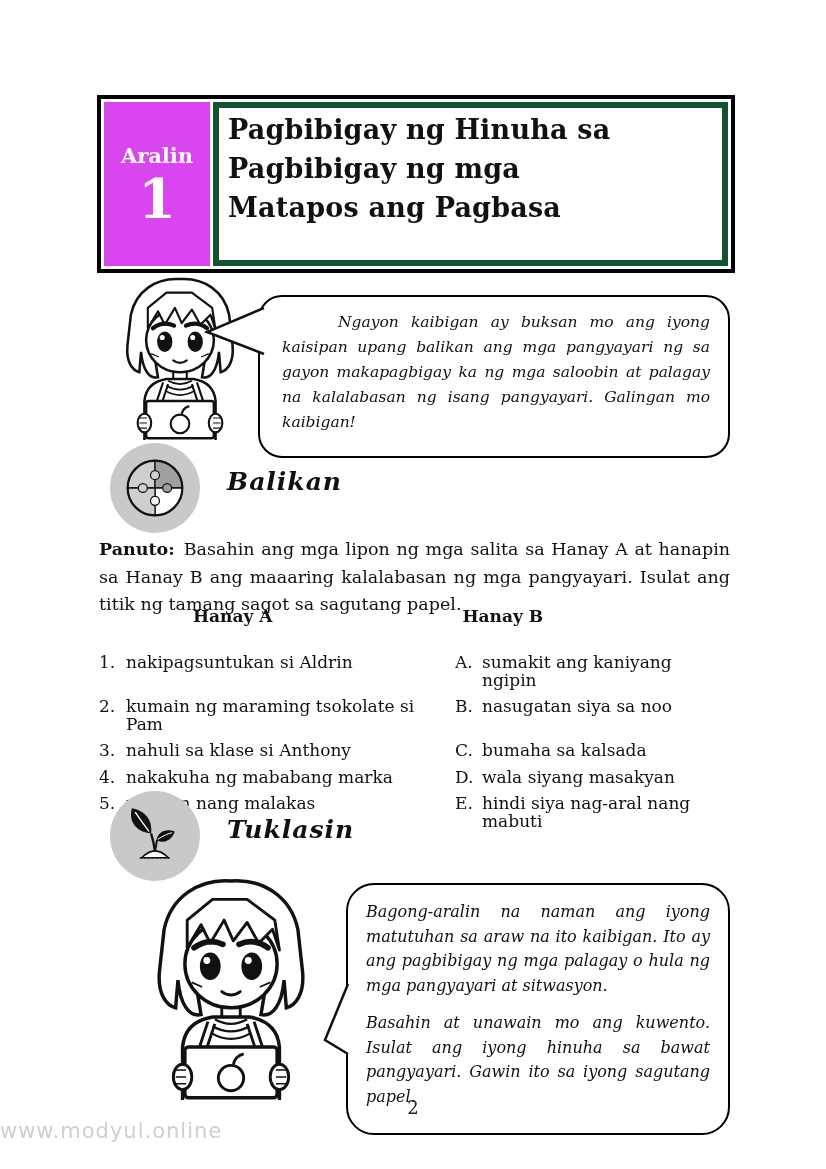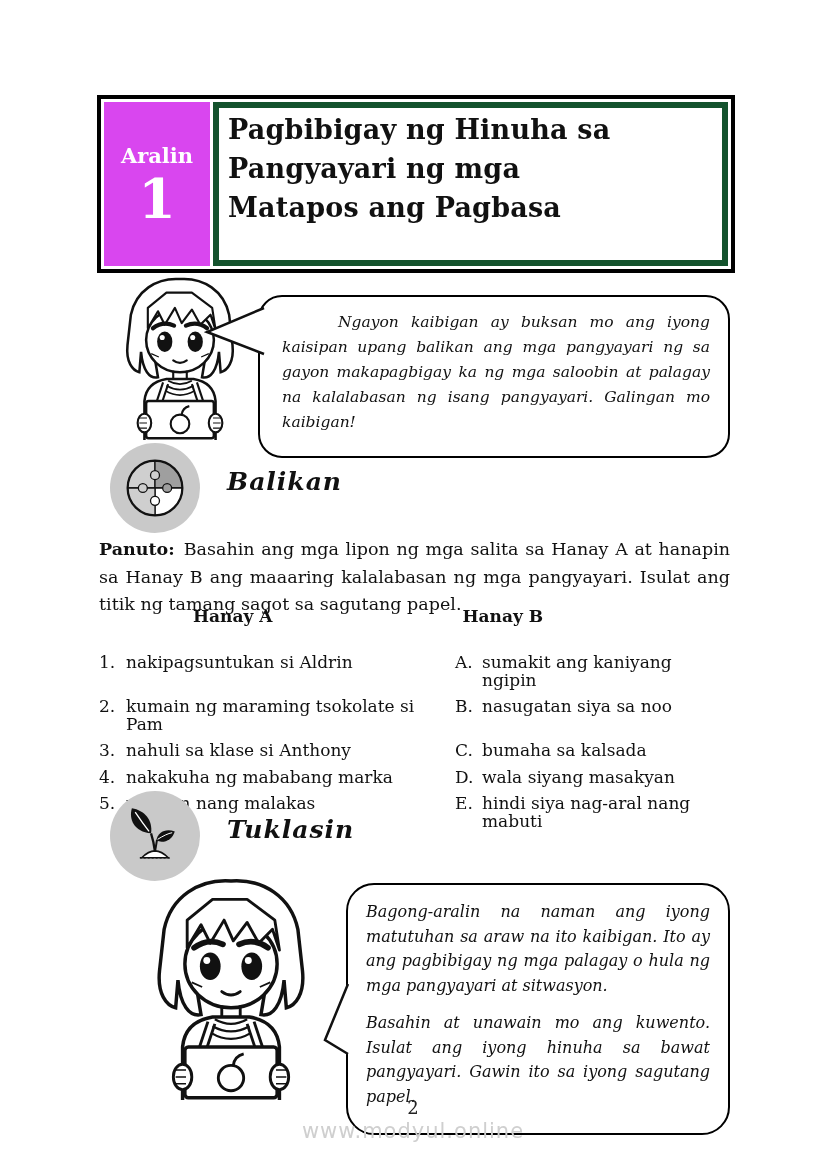--- a/index.html
+++ b/index.html
@@ -65,21 +65,21 @@
   .hdr-a { width:270px; text-align:center; }
   .hdr-b { width:270px; margin-left:96px; }
   .match-row { display:flex; margin-bottom:9px; line-height:17.5px; }
   .cell-a { width:356px; display:flex; flex:none; }
   .cell-b { display:flex; }
   .marker { width:27px; flex:none; }
 
   
   .page-number { position:absolute; top:1097px; left:0; width:100%; text-align:center;
                  font-size:18px; color:#222; }
-  .site-url { position:absolute; top:1119px; left:0; width:100%; text-align:center;
+  .site-url { position:absolute; top:1119px; left:0; width:100%; 
               font-size:21px; letter-spacing:1px; color:#cfcfcf;
               font-family:"DejaVu Sans", sans-serif; }
   .defs { position:absolute; width:0; height:0; overflow:hidden; }
 </style>
 </head>
 <body>
 
 <svg class="defs" aria-hidden="true">
   <defs>
     <symbol id="boy" viewBox="0 0 200 196">
@@ -138,21 +138,21 @@
 
 <div class="page">
 
   <div class="lesson-header">
     <div class="lesson-box">
       <div class="lesson-label">Aralin</div>
       <div class="lesson-number">1</div>
     </div>
     <div class="lesson-title">
       <div>Pagbibigay ng Hinuha sa</div>
-      <div>Pangyayari ng mga</div>
+      <div>Pagbibigay ng mga</div>
       <div>Matapos ang Pagbasa</div>
     </div>
   </div>
 
   <svg class="char char1" viewBox="0 0 200 196">
       <use href="#boy"></use>
     </svg>
   <div class="bubble bubble1">
     <div class="indent">Ngayon kaibigan ay buksan mo ang iyong kaisipan upang balikan ang mga pangyayari ng sa gayon makapagbigay ka ng mga saloobin at palagay na kalalabasan ng isang pangyayari. Galingan mo kaibigan!</div>
   </div>

